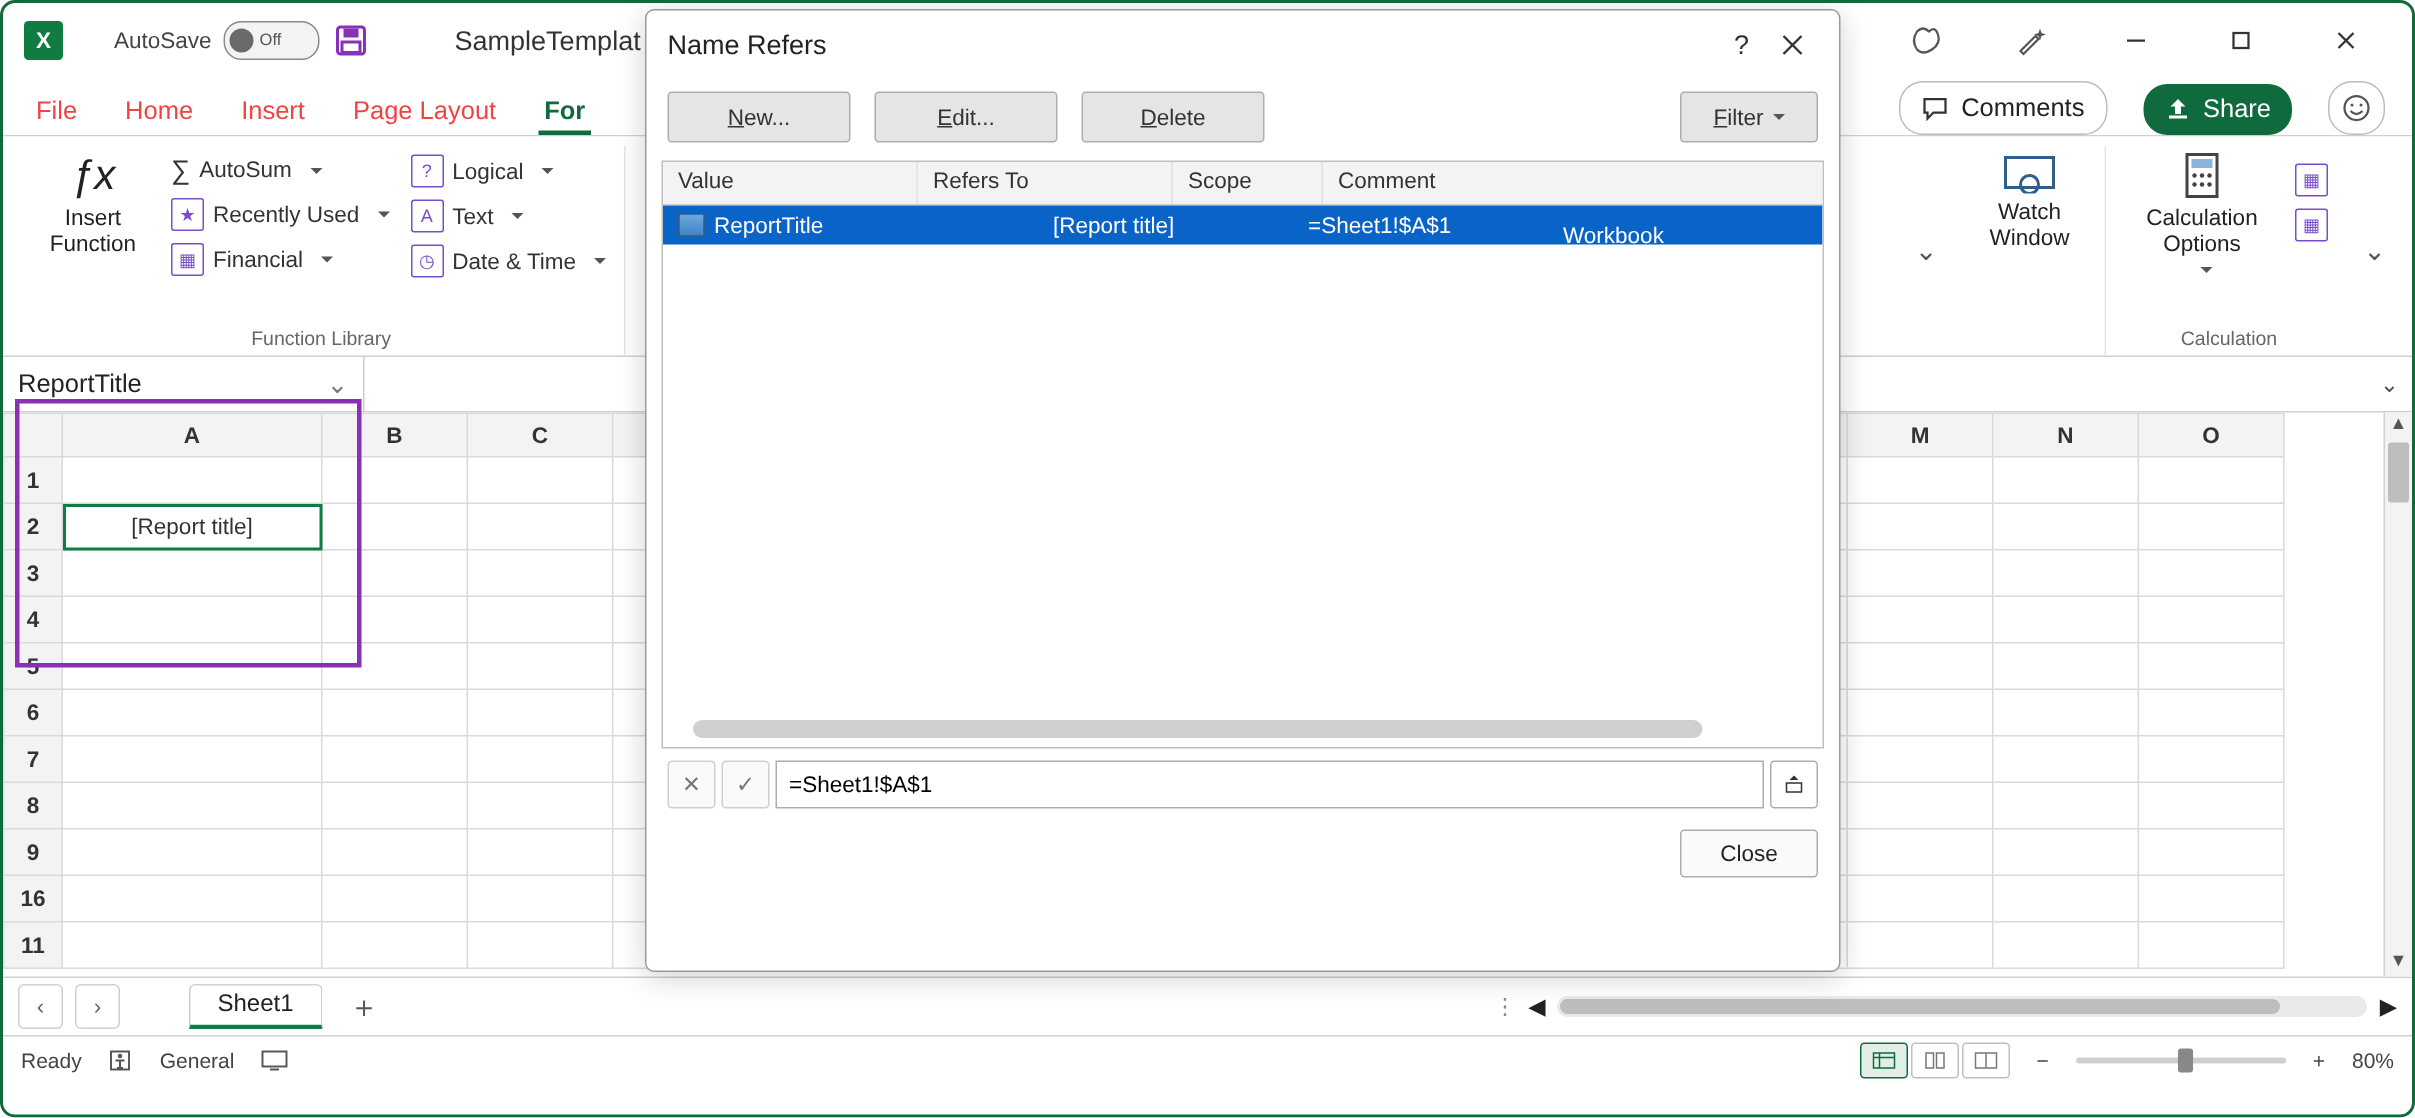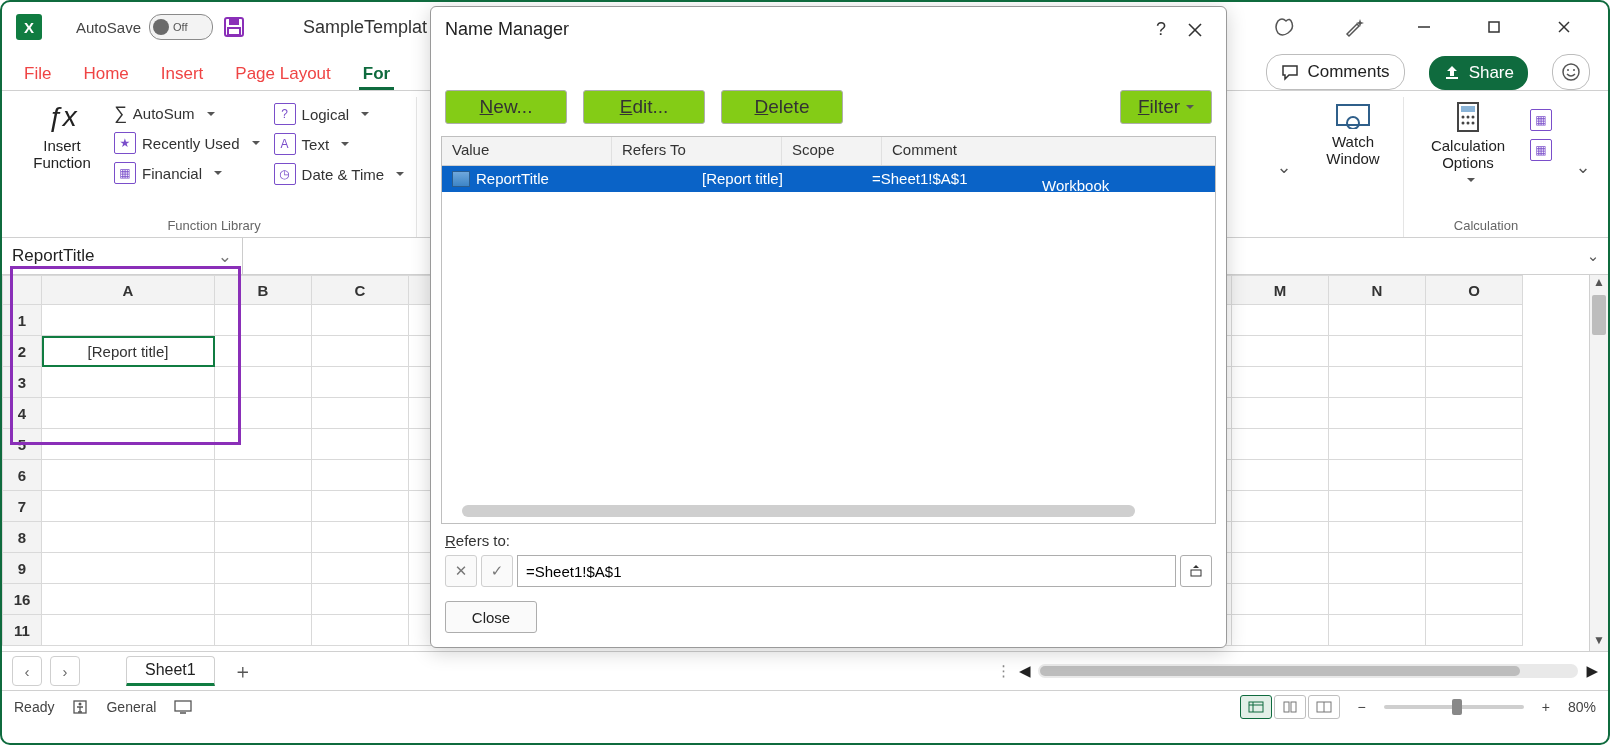--- a/index.html
+++ b/index.html
@@ -74,37 +74,37 @@
   .zoom-slider { width:140px; height:4px; background:#cfcfcf; border-radius:2px; position:relative;}
   .zoom-slider .handle { width:10px; height:16px; background:#888; position:absolute; left:68px; top:-6px; border-radius:2px;}
   
   .hl { position:absolute; border:3px solid #8a2fb8; pointer-events:none; }
   
   .dialog { position:absolute; top:4px; left:428px; width:795px; height:640px; background:#fff; border:1px solid #9a9a9a; border-radius:6px; box-shadow:0 4px 20px rgba(0,0,0,0.18); display:flex; flex-direction:column;}
   .dlg-title { display:flex; align-items:center; height:46px; padding:0 14px; font-size:18px; color:#222;}
   .dlg-title .spacer { flex:1;}
   .dlg-help, .dlg-close { width:34px; height:34px; display:flex; align-items:center; justify-content:center; color:#333; font-size:18px;}
   .dlg-toolbar { display:flex; align-items:center; gap:16px; padding:8px 14px 12px 14px;}
-  .dlg-btn { width:120px; height:32px; border:1px solid #adadad; border-radius:3px; background:#84cc16; display:flex; align-items:center; justify-content:center; font-size:19px; color:#333;margin-top:29px;}
+  .dlg-btn { width:120px; height:32px; border:1px solid #adadad; border-radius:3px; background:#e5e5e5; display:flex; align-items:center; justify-content:center; font-size:15px; color:#333;}
   .dlg-toolbar .spacer { flex:1;}
   .dlg-list { margin:0 10px; border:1px solid #bfbfbf; height:390px; position:relative; overflow:hidden;}
   .dlg-list-header { display:flex; height:28px; background:#f3f3f3; border-bottom:1px solid #cfcfcf;}
   .dlg-col { padding:4px 10px; font-size:15px; color:#333; border-right:1px solid #e0e0e0; box-sizing:border-box;}
   .dlg-row { display:flex; height:26px; align-items:center; }
   .dlg-row.selected { background:#0a63c7; color:#fff;}
   .dlg-row .cell { padding:0 10px; font-size:15px; box-sizing:border-box; display:flex; align-items:center; gap:6px;}
   .names-icon { width:16px; height:14px; background:linear-gradient(#6fa8dc,#3d85c6); border:1px solid #2a5d8f;}
   .dlg-list-scroll { position:absolute; bottom:6px; left:20px; right:80px; height:12px; background:#cfcfcf; border-radius:6px;}
   .refers-section { padding:8px 14px 0 14px;}
   .refers-label { font-size:15px; color:#333; padding-bottom:6px; display:block;}
   .refers-row { display:flex; align-items:center; gap:4px;}
   .mini-btn { width:30px; height:30px; border:1px solid #cfcfcf; background:#fafafa; display:flex; align-items:center; justify-content:center; color:#777; border-radius:3px;}
   .refers-input { flex:1; height:30px; border:1px solid #adadad; padding:0 8px; font-size:15px;}
   .collapse-btn { width:30px; height:30px; border:1px solid #adadad; display:flex; align-items:center; justify-content:center; border-radius:3px;}
-  .dlg-footer { display:flex; padding:14px;}
+  .dlg-footer { display:flex; justify-content:flex-end; padding:14px;}
   .close-btn { width:90px; height:30px; border:1px solid #adadad; border-radius:3px; background:#fafafa; display:flex; align-items:center; justify-content:center;}
   u.accel { text-decoration:underline;}
   svg { display:block;}
 </style>
 </head>
 <body>
 
 <div class="app-shell">
 
   <div class="title-bar">
@@ -473,21 +473,21 @@
       </div>
     <span>+</span>
     <span>80%</span>
   </div>
 
   <div class="hl" style="top:264px; left:8px; width:225px; height:173px;"></div>
   <div class="hl" style="top:103px; left:848px; width:135px; height:70px;"></div>
 
   <div class="dialog">
     <div class="dlg-title">
-      <span>Name Manager</span>
+      <span>Name Refers</span>
       <div class="spacer"></div>
       <div class="dlg-help">?</div>
       <div class="dlg-close">
         <svg width="14" height="14">
             <line x1="1" y1="1" x2="13" y2="13" stroke="#333" stroke-width="1.6"></line>
             <line x1="13" y1="1" x2="1" y2="13" stroke="#333" stroke-width="1.6"></line>
           </svg>
       </div>
     </div>
     <div class="dlg-toolbar">
@@ -518,21 +518,20 @@
             <span>ReportTitle</span>
           </div>
         <div class="cell" style="width:170px;">[Report title]</div>
         <div class="cell" style="width:170px;">=Sheet1!$A$1</div>
         <div class="cell" style="width:100px;margin-top:14px;">Workbook</div>
         <div class="cell" style="flex:1;"></div>
       </div>
       <div class="dlg-list-scroll"></div>
     </div>
     <div class="refers-section">
-      <span class="refers-label"><u class="accel">R</u>efers to:</span>
       <div class="refers-row">
         <div class="mini-btn">✕</div>
         <div class="mini-btn">✓</div>
         <input class="refers-input" value="=Sheet1!$A$1" style="">
         <div class="collapse-btn">
           <svg width="14" height="14">
               <rect x="2" y="6" width="10" height="6" fill="none" stroke="#333"></rect>
               <path d="M7 1 L10 4 H4 Z" fill="#333"></path>
             </svg>
         </div>

